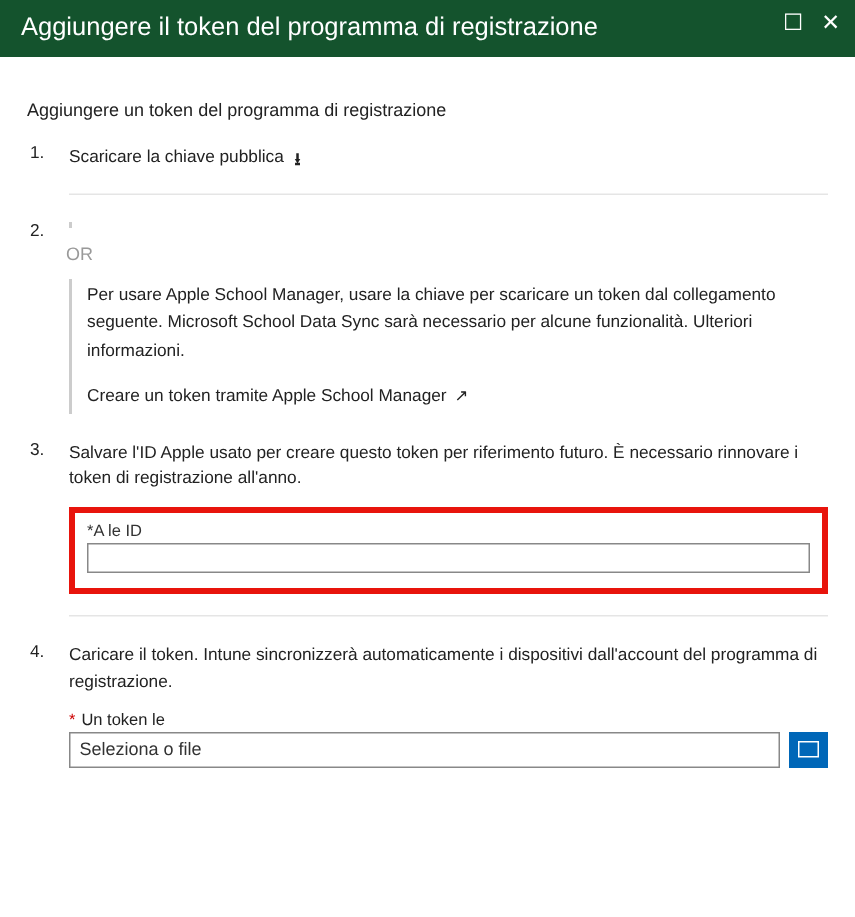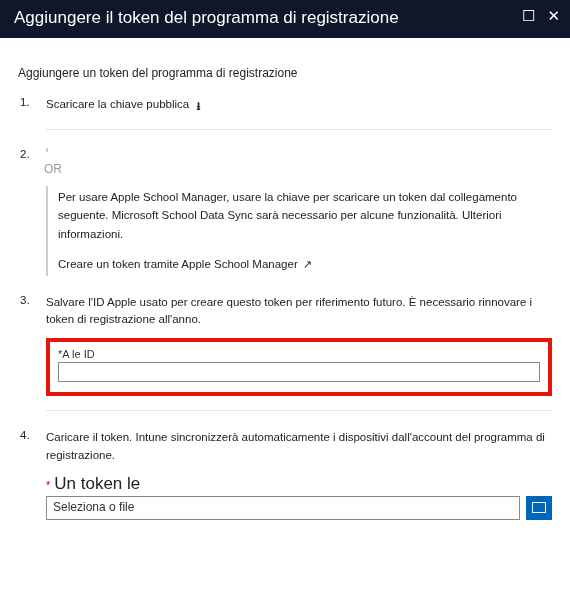--- a/index.html
+++ b/index.html
@@ -8,21 +8,21 @@
       box-sizing: border-box;
     }
     body {
       font-family: "Segoe UI", Arial, sans-serif;
       background: #fff;
       width: 570px;
       height: 611px;
       overflow: hidden;
     }
     .header {
-      background: #0f172a;
+      background: #14532d;
       color: #fff;
       padding: 8px 14px 10px 14px;
       position: relative;
     }
     .header-title {
       font-size: 17px;
       font-weight: 400;
     }
     .header-subtitle {
       font-size: 10px;
@@ -156,21 +156,21 @@
       border: 1.5px solid #fff;
       position: relative;
     }
     .token-label-row {
       margin-top: 10px;
       display: flex;
       align-items: baseline;
       gap: 4px;
     }
     .token-label {
-      font-size: 17px;
+      font-size: 11px;
     }
     hr.divider {
       border: none;
       border-top: 1px solid #e5e5e5;
       margin: 14px 0 14px 28px;
     }
   </style>
 </head>
 <body>
 

